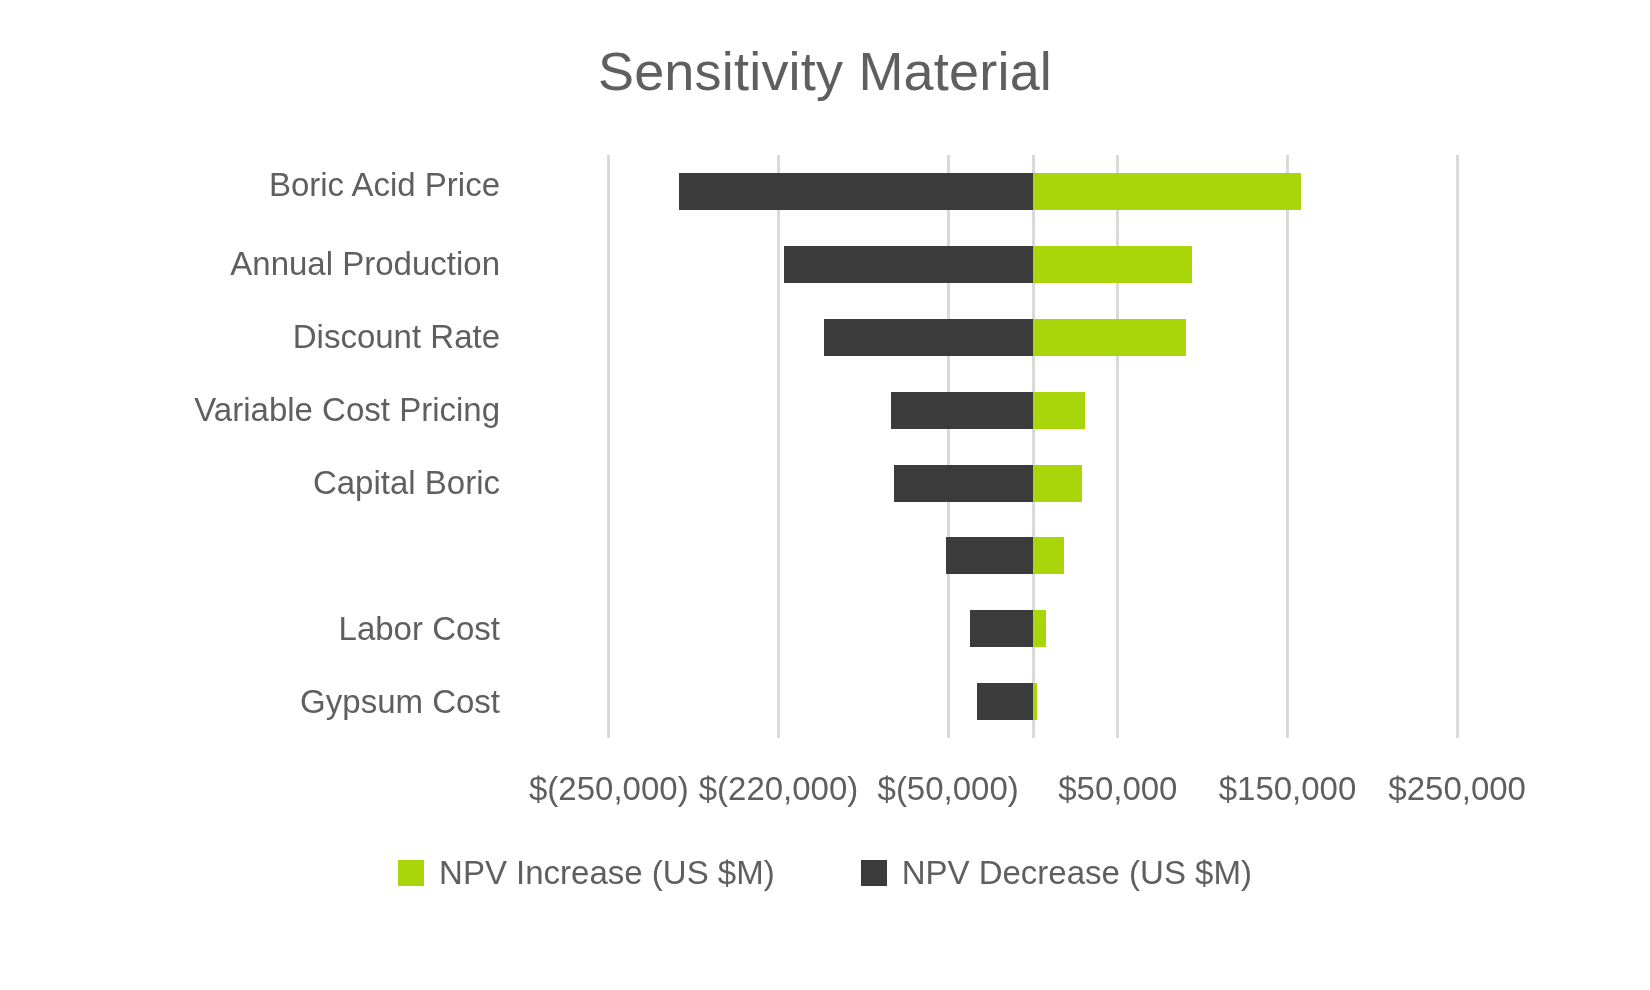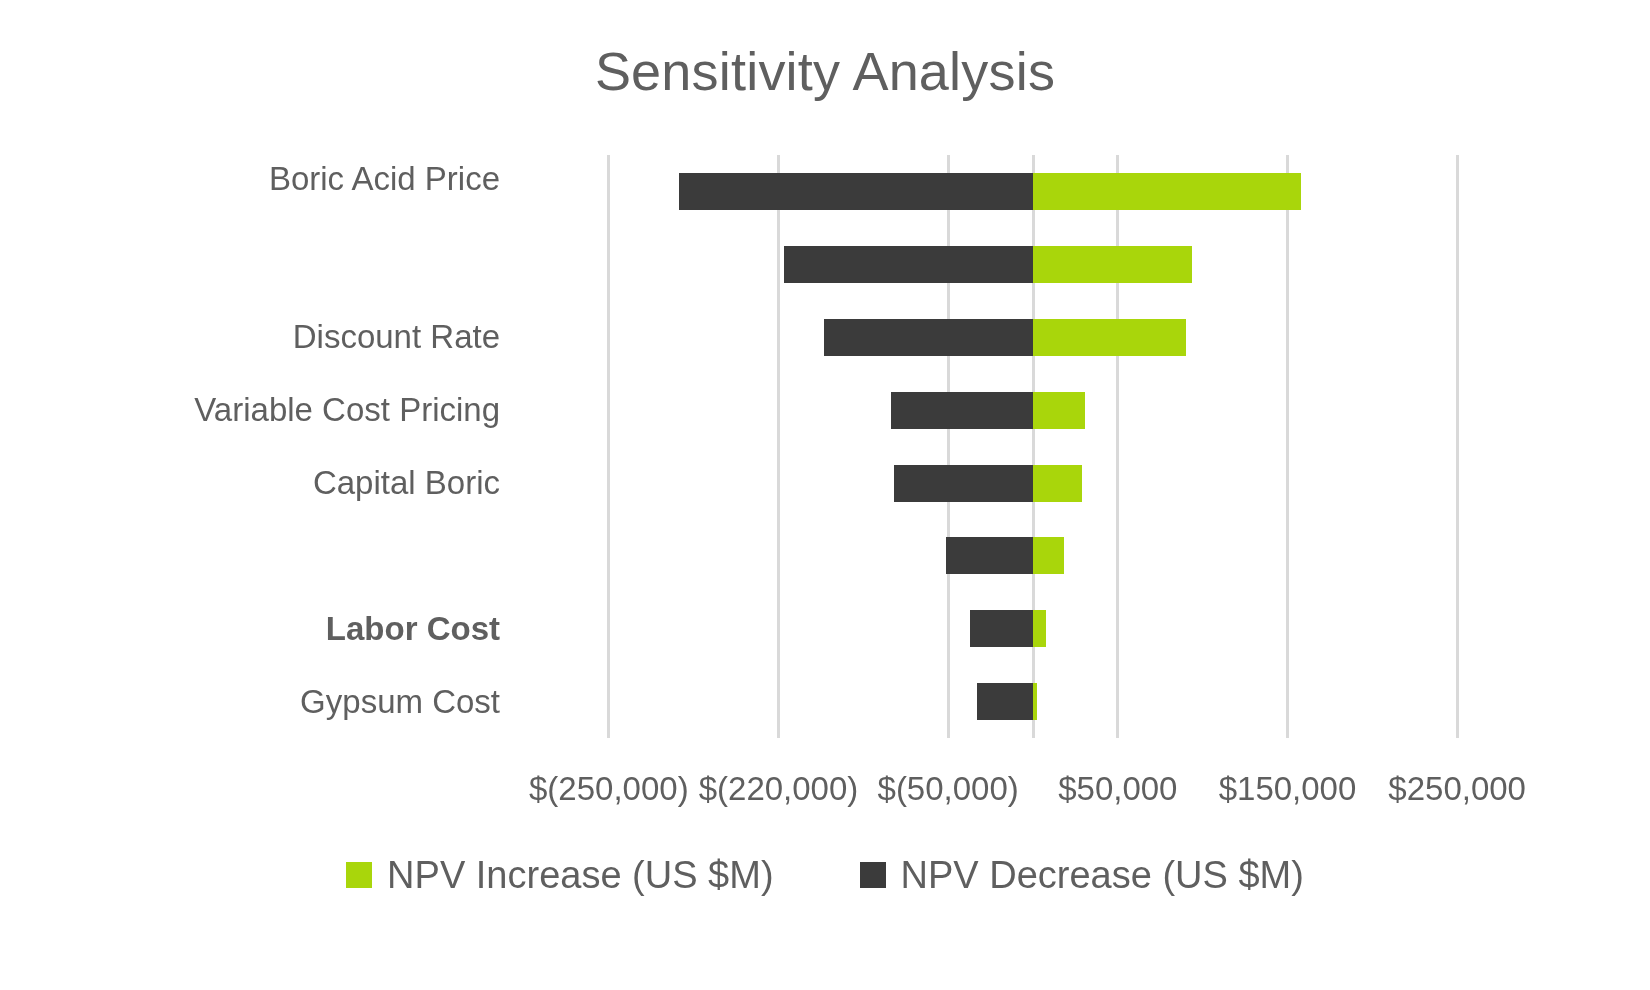--- a/index.html
+++ b/index.html
@@ -123,32 +123,32 @@
     display: flex;
     align-items: center;
     gap: 15px;
   }
   .legend-swatch {
     width: 26px;
     height: 26px;
     flex: 0 0 auto;
   }
   .legend-label {
-    font-size: 38px;
+    font-size: 33px;
     color: #5f5f5f;
     white-space: nowrap;
     line-height: 1;
   }
 </style>
 </head>
 <body>
 
 <div id="chart-root">
 
-  <div class="chart-title">Sensitivity Analysis</div>
+  <div class="chart-title">Sensitivity Material</div>
 
   <div class="plot-area" id="plot-area">
       <div class="gridline" style="left: 83.3333px;"></div>
       <div class="gridline" style="left: 253px;"></div>
       <div class="gridline" style="left: 422.667px;"></div>
       <div class="gridline" style="left: 592.333px;"></div>
       <div class="gridline" style="left: 762px;"></div>
       <div class="gridline" style="left: 931.667px;"></div>
       <div class="gridline zero-line" style="left: 507.5px;"></div>
       <div class="cat-row" style="top: 0px;">
@@ -179,25 +179,26 @@
         <div class="bar bar-decrease" style="left: 446.223px; width: 62.7767px; background: rgb(59, 59, 59);"></div>
         <div class="bar bar-increase" style="left: 509px; width: 12.725px; background: rgb(169, 214, 11);"></div>
       </div>
       <div class="cat-row" style="top: 510.125px;">
         <div class="bar bar-decrease" style="left: 453.01px; width: 55.99px; background: rgb(59, 59, 59);"></div>
         <div class="bar bar-increase" style="left: 509px; width: 4.24167px; background: rgb(169, 214, 11);"></div>
       </div>
     </div>
 
   <div class="ylabels" id="ylabels">
-      <div class="ylabel" style="top: 7px;">Boric Acid Price</div>
+      <div class="ylabel" style="top: 13px;">Boric Acid Price</div>
+      <div class="ylabel" style="top: 92.3125px;">Annual Production</div>
       <div class="ylabel" style="top: 238.062px;">Variable Cost Pricing</div>
       <div class="ylabel" style="top: 165.188px;">Discount Rate</div>
       <div class="ylabel" style="top: 310.938px;">Capital Boric</div>
-      <div class="ylabel" style="top: 456.688px; font-weight: bold;">Labor Cost</div>
+      <div class="ylabel" style="top: 456.688px;">Labor Cost</div>
       <div class="ylabel" style="top: 529.562px;">Gypsum Cost</div>
     </div>
 
   <div class="xlabels" id="xlabels">
       <div class="xlabel" style="left: 608.833px;">$(250,000)</div>
       <div class="xlabel" style="left: 778.5px;">$(220,000)</div>
       <div class="xlabel" style="left: 948.167px;">$(50,000)</div>
       <div class="xlabel" style="left: 1117.83px;">$50,000</div>
       <div class="xlabel" style="left: 1287.5px;">$150,000</div>
       <div class="xlabel" style="left: 1457.17px;">$250,000</div>

